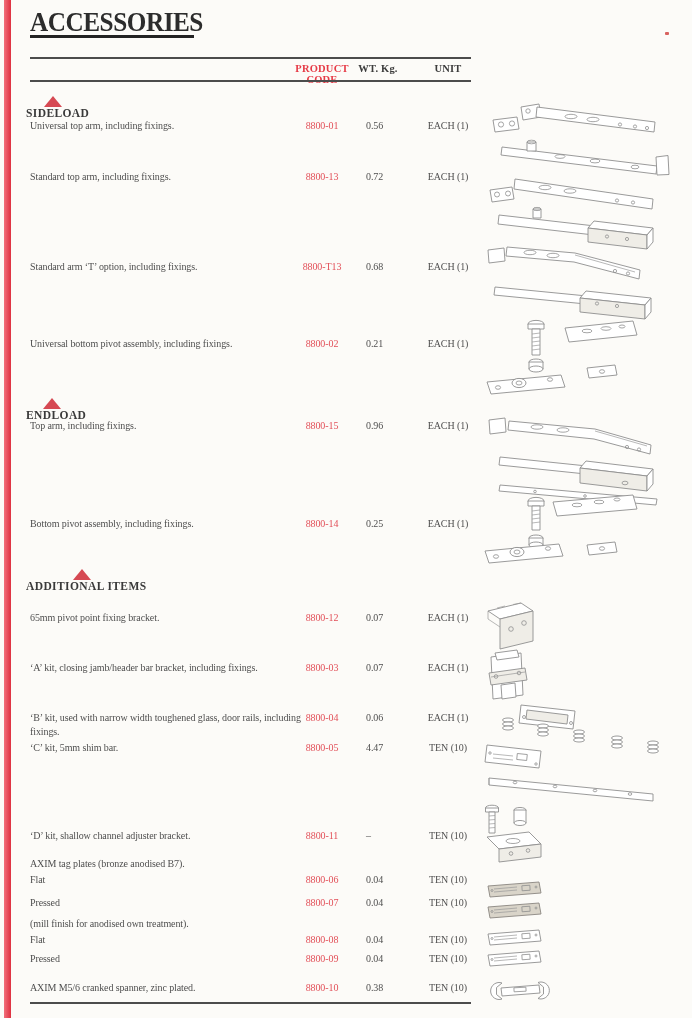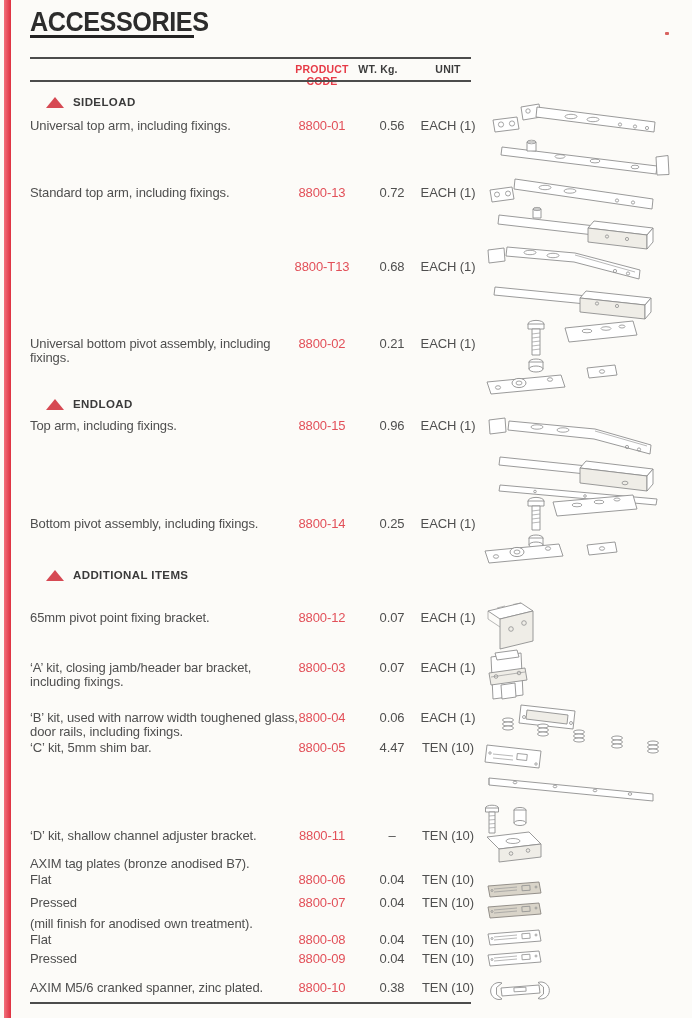--- a/index.html
+++ b/index.html
@@ -1,48 +1,48 @@
 <!DOCTYPE html>
 <html><head>
 <meta charset="utf-8">
 <style>
   * { margin:0; padding:0; box-sizing:border-box; }
   html,body { width:692px; height:1018px; }
   body { font-family:"Liberation Sans", sans-serif; background:#fcfbf8; }
-  .page { position:relative; width:692px; height:1018px; background:#fcfbf8; overflow:hidden; }
+  .page { position:relative; width:692px; height:1018px; background:#fcfbf8; overflow:hidden;font-family:Liberation Serif, serif; }
 
   .red-bar { position:absolute; left:4px; top:0; width:7px; height:1018px;
              background:linear-gradient(to right,#f2707b,#de3040); }
   .speck { position:absolute; left:665px; top:32px; width:4px; height:3px; background:#d8625f; border-radius:1px; }
 
   .title { position:absolute; left:30px; top:6px; font-size:28px; font-weight:800;
            color:#2c2c2c; letter-spacing:-0.5px; transform:scaleX(0.9); transform-origin:left top; white-space:nowrap; }
   .title-underline { position:absolute; left:30px; top:35px; width:164px; height:3px; background:#232323; }
 
   .rule { position:absolute; left:30px; width:441px; background:#4c4c4c; }
   .rule.r1 { top:57px; height:2px; }
   .rule.r2 { top:80px; height:1.5px; }
   .rule.r3 { top:1002px; height:2px; }
 
   .hdr { position:absolute; top:63px; font-size:10.5px; font-weight:bold; color:#3c3c3c;
          text-align:center; letter-spacing:0.2px; }
   .hdr.code { left:282px; width:80px; color:#e63a46; }
   .hdr.wt   { left:352px; width:52px; }
   .hdr.unit { left:420px; width:56px; }
 
-  .section { position:absolute; left:46px; font-size:11.5px; font-weight:bold; color:#3a3a3a;
-             letter-spacing:0.4px; display:flex; align-items:center; }
+  .section { position:absolute; left:26px; font-size:11.5px; font-weight:bold; color:#3a3a3a;
+             letter-spacing:0.4px; display:flex; align-items:center;flex-direction:column; }
   .tri { display:inline-block; width:0; height:0; border-left:9px solid transparent;
          border-right:9px solid transparent; border-bottom:11px solid #d64953; margin-right:9px; }
 
-  .row { position:absolute; left:0; width:476px; height:28px; font-size:13px; color:#4f4f4f; }
+  .row { position:absolute; left:0; width:476px; height:28px; font-size:10px; color:#4f4f4f; }
   .row span { position:absolute; top:0; line-height:13.5px; letter-spacing:-0.1px; }
   .row .desc { left:30px; width:272px; }
   .row .code { left:282px; width:80px; text-align:center; color:#e25059; }
-  .row .wt   { left:366px; width:52px; text-align:center; }
+  .row .wt   { left:366px; width:52px; text-align:left; }
   .row .unit { left:420px; width:56px; text-align:center; }
 
   svg.illus { position:absolute; left:475px; top:95px; }
   .ln  { fill:#ffffff; stroke:#8f8f8f; stroke-width:0.9; stroke-linejoin:round; }
   .lnf { fill:#efede7; stroke:#8f8f8f; stroke-width:0.9; stroke-linejoin:round; }
   .lns { fill:#d9d4c9; stroke:#8a8680; stroke-width:0.9; stroke-linejoin:round; }
   .ho  { fill:none; stroke:#8f8f8f; stroke-width:0.8; }
   .thr { stroke:#9a9a9a; stroke-width:0.7; }
 </style>
 </head>
@@ -66,27 +66,28 @@
     <span class="tri"></span>
     <span>SIDELOAD</span>
   </div>
 
   <div class="row" style="top:119px">
     <span class="desc">Universal top arm, including fixings.</span>
     <span class="code">8800-01</span>
     <span class="wt">0.56</span>
     <span class="unit">EACH (1)</span>
   </div>
-  <div class="row" style="top:186px">
+  <div class="row" style="top:170px">
     <span class="desc">Standard top arm, including fixings.</span>
     <span class="code">8800-13</span>
     <span class="wt">0.72</span>
     <span class="unit">EACH (1)</span>
   </div>
   <div class="row" style="top:260px">
+    <span class="desc">Standard arm ‘T’ option, including fixings.</span>
     <span class="code">8800-T13</span>
     <span class="wt">0.68</span>
     <span class="unit">EACH (1)</span>
   </div>
   <div class="row" style="top:337px">
     <span class="desc">Universal bottom pivot assembly, including fixings.</span>
     <span class="code">8800-02</span>
     <span class="wt">0.21</span>
     <span class="unit">EACH (1)</span>
   </div>

